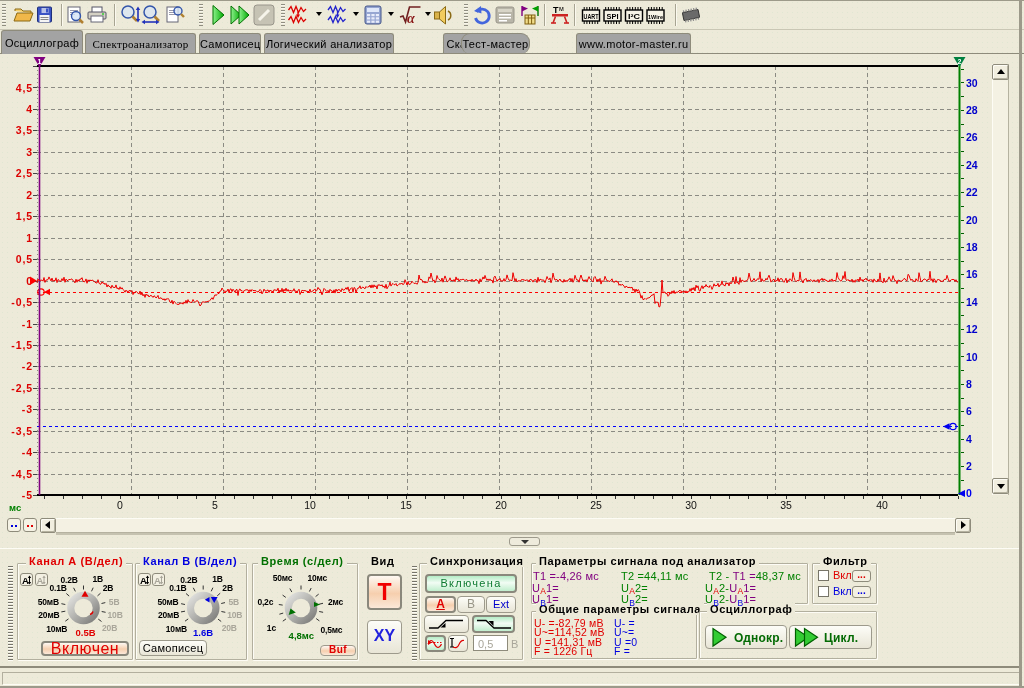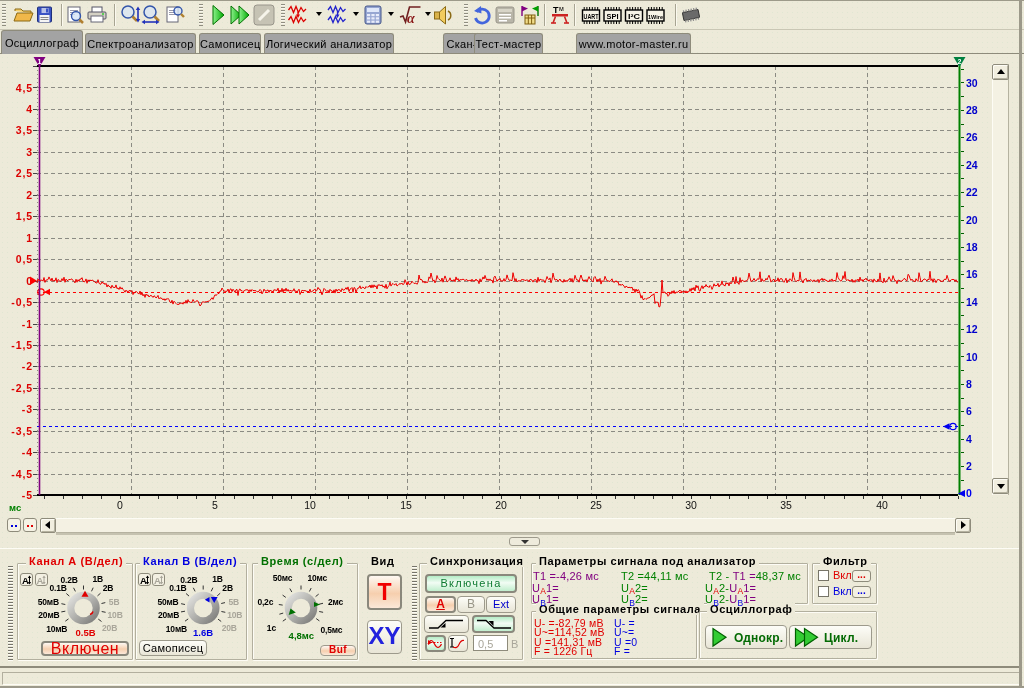--- a/index.html
+++ b/index.html
@@ -263,25 +263,25 @@
         <line x1="10.7" y1="16" x2="10.7" y2="18.2" stroke="#888" stroke-width="1.2"></line>
         <line x1="13.3" y1="16" x2="13.3" y2="18.2" stroke="#888" stroke-width="1.2"></line>
         <line x1="15.9" y1="16" x2="15.9" y2="18.2" stroke="#888" stroke-width="1.2"></line>
         <line x1="18.5" y1="16" x2="18.5" y2="18.2" stroke="#888" stroke-width="1.2"></line>
       </g>
     </g>
   </svg>
 
 <div id="tabs" class="abs">
   <div class="tab active" style="left:1px; width:82px;">Осциллограф</div>
-  <div class="tab" style="left:85px; width:111px;">Спектроанализатор</div>
+  <div class="tab" style="left:85px; width:111px;font-family:Liberation Serif, serif;">Спектроанализатор</div>
   <div class="tab" style="left:199px; width:62px;">Самописец</div>
   <div class="tab" style="left:264px; width:130px;">Логический анализатор</div>
   <div class="tab" style="left:397px; width:74px;margin-left:46px;">Скан-Тестер</div>
-  <div class="tab" style="left:474px; width:69px;">Тест-мастер</div>
+  <div class="tab" style="left:461px; width:69px;border-radius:9px;">Тест-мастер</div>
   <div class="tab" style="left:576px; width:115px;">www.motor-master.ru</div>
 </div>
 <div id="tabline" class="abs"></div>
 
 <svg id="chart" class="abs" style="left:0; top:54px;" width="990" height="462" viewBox="0 54 990 462">
 <line x1="37" y1="87.5" x2="958" y2="87.5" stroke="#8b8b83" stroke-width="1" stroke-dasharray="4,3" shape-rendering="crispEdges"></line>
 <line x1="37" y1="109.5" x2="958" y2="109.5" stroke="#8b8b83" stroke-width="1" stroke-dasharray="4,3" shape-rendering="crispEdges"></line>
 <line x1="37" y1="130.5" x2="958" y2="130.5" stroke="#8b8b83" stroke-width="1" stroke-dasharray="4,3" shape-rendering="crispEdges"></line>
 <line x1="37" y1="152.5" x2="958" y2="152.5" stroke="#8b8b83" stroke-width="1" stroke-dasharray="4,3" shape-rendering="crispEdges"></line>
 <line x1="37" y1="173.5" x2="958" y2="173.5" stroke="#8b8b83" stroke-width="1" stroke-dasharray="4,3" shape-rendering="crispEdges"></line>
@@ -514,21 +514,21 @@
 <div class="gbox" style="left:812px; top:563px; width:65px; height:41px;"></div>
 <div class="gtitle" style="left:820px; top:555px; color:#000;">Фильтр</div>
 <div class="smbtn" style="left:20px; top:573px;"></div>
 <div class="smbtn" style="left:34.5px; top:573px;"></div>
 <div class="smbtn" style="left:138px; top:573px;"></div>
 <div class="smbtn" style="left:152px; top:573px;"></div>
 <div class="btn peach pressed" style="left:22px; top:640.5px; width:88px; height:15px; font-size:16px; letter-spacing:0.5px; line-height:11px; color:#e00000;margin-left:19px;">Включен</div>
 <div class="btn" style="left:139px; top:639.5px; width:68px; height:16.5px; font-size:11px; letter-spacing:0.3px; line-height:14px; color:#000;">Самописец</div>
 <div class="btn peach" style="left:320px; top:644.5px; width:36px; height:11px; font-size:10px; font-weight:bold; letter-spacing:0.4px; line-height:8px; color:#e00000;">Buf</div>
 <div class="btn peach pressed" style="left:367px; top:573.5px; width:35px; height:36px; font-size:23px; font-weight:bold; line-height:32px; color:#f00000;">T</div>
-<div class="btn" style="left:367px; top:620px; width:35px; height:34px; font-size:24px; font-weight:bold; line-height:30px; color:#2222dd;">XY</div>
+<div class="btn" style="left:367px; top:620px; width:35px; height:34px; font-size:16px; font-weight:bold; line-height:30px; color:#2222dd;">XY</div>
 <div class="btn mint pressed" style="left:425px; top:574px; width:92px; height:19px; font-size:11px; letter-spacing:1.3px; line-height:15px; color:#0d7a30;">Включена</div>
 <div class="btn peach pressed" style="left:425px; top:596px; width:31px; height:16.5px; font-size:12px; font-weight:bold; line-height:12px; color:#e00000;"><span style="text-decoration:underline;">A</span></div>
 <div class="btn" style="left:457px; top:596px; width:28px; height:16.5px; font-size:12px; line-height:14px; color:#999688;">B</div>
 <div class="btn" style="left:486px; top:596px; width:30px; height:16.5px; font-size:11px; line-height:15px; color:#0000cc;">Ext</div>
 <div class="btn" style="left:424px; top:615px; width:45px; height:17.5px;"></div>
 <div class="btn mint pressed" style="left:472px; top:615px; width:43px; height:17.5px;"></div>
 <div class="btn mint pressed" style="left:425px; top:634.5px; width:21px; height:17.5px;"></div>
 <div class="btn" style="left:447.5px; top:634.5px; width:20.5px; height:17.5px;"></div>
 <div class="abs" style="left:473px; top:634.5px; width:35px; height:16.5px; background:#fff; border:1px solid #8e8b7b; font-size:11px; color:#a9a69a; padding:2px 0 0 4px;">0,5</div>
 <div class="abs" style="left:511px; top:638px; font-size:11px; color:#a9a69a;">В</div>

